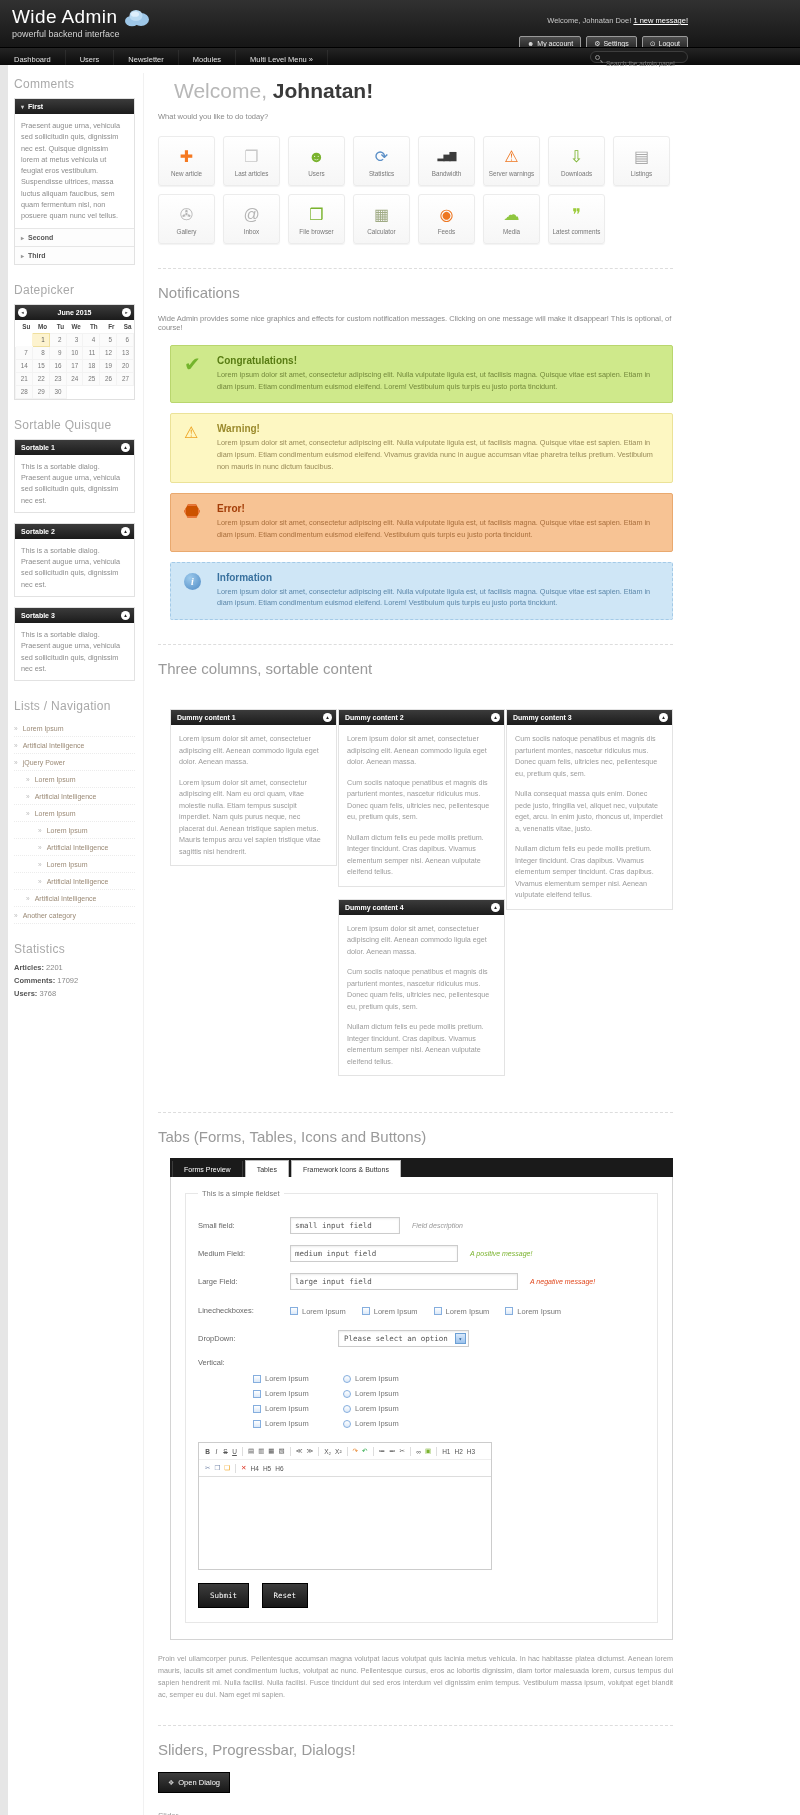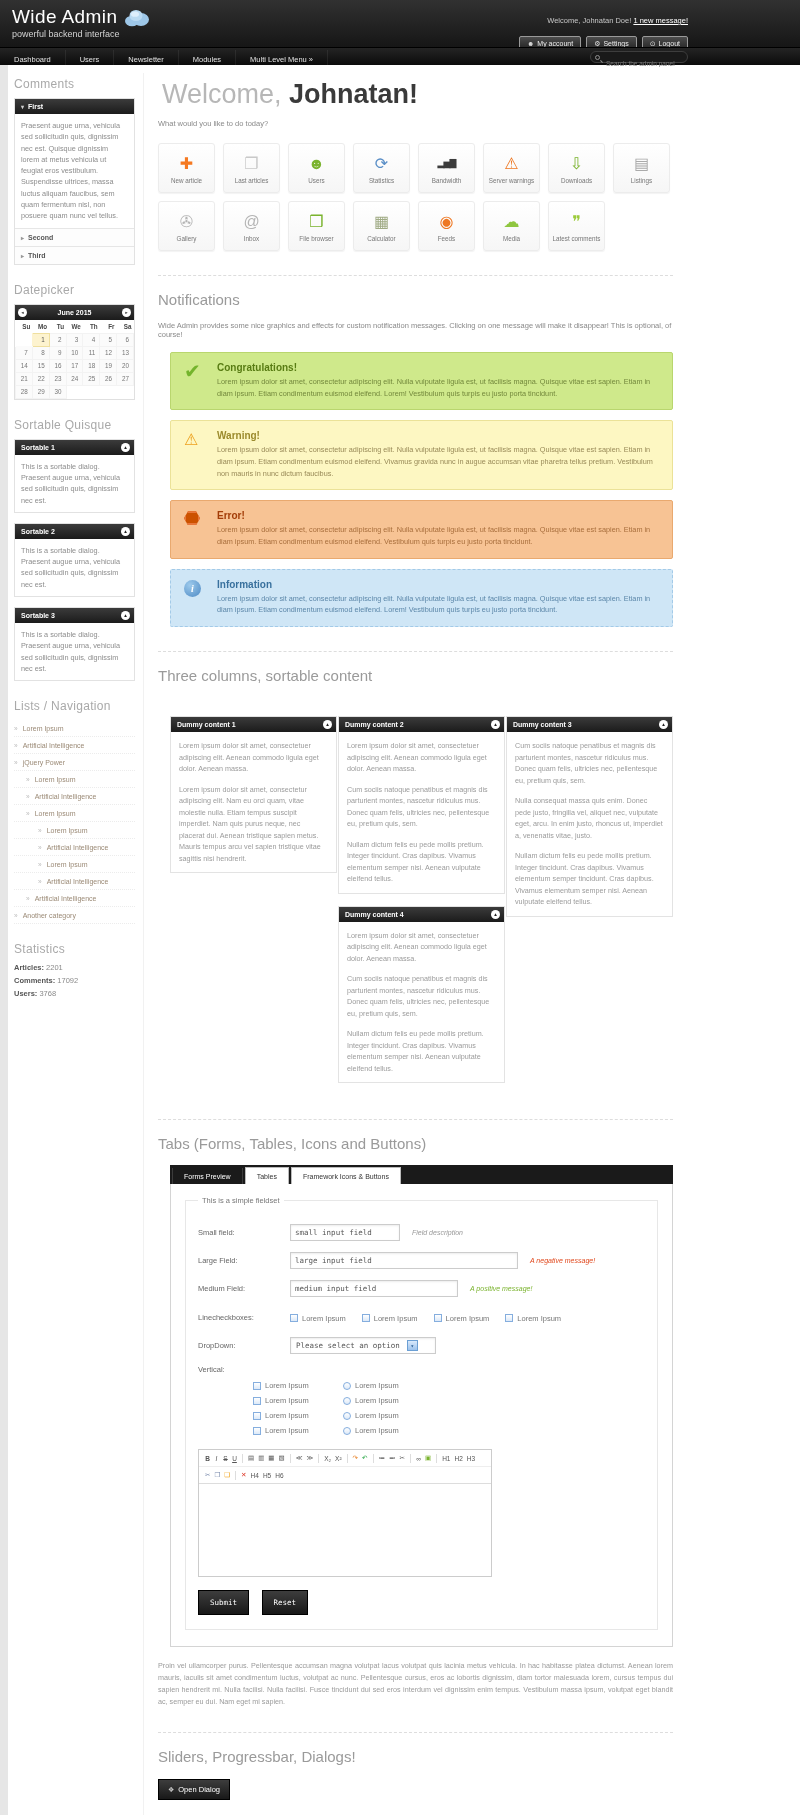--- a/index.html
+++ b/index.html
@@ -67,21 +67,21 @@
   .sort-dialog { margin-bottom:10px; }
 
   .nl-item { display:flex; align-items:center; font-size:7px; color:#9b8a76; padding:4.5px 0;
              border-bottom:1px dotted #ececec; }
   .nl-item .arrow { color:#bbb; margin-right:5px; font-size:6.5px; }
 
   .stats-row { font-size:7.5px; color:#8a8a8a; margin:4px 0; }
   .stats-label { font-weight:bold; color:#555; }
 
   
-  .welcome { font-size:27px; font-weight:400; color:#b7b7b7; margin:6px 4px 9px; }
+  .welcome { font-size:21px; font-weight:400; color:#b7b7b7; margin:6px 16px 9px; }
   .welcome .name { color:#3a3a3a; font-weight:bold; }
   .sub { font-size:7.5px; color:#8a8a8a; margin-bottom:15px; }
 
   .shortcuts { display:grid; grid-template-columns:repeat(8,57px); gap:8px; }
   .sc { border:1px solid #ececec; border-radius:3px; background:linear-gradient(#fff,#f6f6f6); height:50px;
         display:flex; flex-direction:column; align-items:center; justify-content:center;
         box-shadow:0 1px 1px rgba(0,0,0,.05); }
   .sc-icon { font-size:16px; height:23px; line-height:23px; }
   .sc-icon.multi { font-size:9px; letter-spacing:-1px; }
   .sc-label { font-size:6.3px; color:#777; margin-top:2px; text-align:center; }
@@ -131,21 +131,21 @@
   .w-small { width:110px; } .w-medium { width:168px; } .w-large { width:228px; }
   .fnote { font-size:7px; font-style:italic; margin-left:12px; }
   .n-desc { color:#999; } .n-pos { color:#7ab32e; } .n-neg { color:#e0481d; }
   .cbx { width:8px; height:8px; border:1px solid #85aede; background:linear-gradient(#fff,#dce9f8);
          display:inline-block; vertical-align:-1px; margin-right:4px; flex:0 0 auto; }
   .rdo { width:8px; height:8px; border:1px solid #85aede; background:linear-gradient(#fff,#dce9f8);
          border-radius:50%; display:inline-block; vertical-align:-1px; margin-right:4px; flex:0 0 auto; }
   .opt { font-size:7.5px; color:#777; margin-right:16px; display:inline-flex; align-items:center; }
   .vert-grid { display:grid; grid-template-columns:90px 90px; row-gap:6px; margin:7px 0 2px 55px; }
   .dd { display:inline-flex; align-items:center; border:1px solid #ccc; font-family:"DejaVu Sans Mono",monospace;
-        font-size:7.5px; color:#555; padding:2px 17px 2px 5px; box-shadow:inset 0 1px 2px rgba(0,0,0,.08); }
+        font-size:7.5px; color:#555; padding:2px 2px 2px 5px; box-shadow:inset 0 1px 2px rgba(0,0,0,.08);margin-left:48px; }
   .dd-arrow { width:11px; height:11px; margin-left:7px; background:linear-gradient(#d9e9fb,#9cc2ec);
               border:1px solid #6b9fd4; color:#2a5f96; font-size:6px; line-height:10px; text-align:center; }
 
   .editor { width:294px; border:1px solid #ccc; margin-top:14px; }
   .toolbar { padding:3px 4px; display:flex; flex-wrap:wrap; align-items:center; row-gap:2px; }
   .toolbar.r1 { border-bottom:1px solid #eee; }
   .toolbar.r2 { border-bottom:1px solid #ddd; }
   .tb { font-size:6.5px; color:#555; padding:1px 2px; min-width:9px; text-align:center; }
   .tb.b { font-weight:bold; } .tb.i { font-style:italic; } .tb.s { text-decoration:line-through; }
   .tb.u { text-decoration:underline; }
@@ -509,28 +509,28 @@
       <div class="tab-panel" data-interactable="false">
         <fieldset data-interactable="false">
           <legend data-interactable="false">This is a simple fieldset</legend>
 
           <div class="frow">
             <span class="flabel" data-interactable="false">Small field:</span>
             <input class="txt w-small" type="text" data-interactable="true" value="small input field" style="">
             <span class="fnote n-desc" data-interactable="false">Field description</span>
           </div>
           <div class="frow">
+            <span class="flabel" data-interactable="false">Medium Field:</span>
+            <input class="txt w-medium" type="text" data-interactable="true" value="medium input field" style="">
+            <span class="fnote n-pos" data-interactable="false">A positive message!</span>
+          </div>
+          <div class="frow">
             <span class="flabel" data-interactable="false">Large Field:</span>
             <input class="txt w-large" type="text" data-interactable="true" value="large input field" style="">
             <span class="fnote n-neg" data-interactable="false">A negative message!</span>
-          </div>
-          <div class="frow">
-            <span class="flabel" data-interactable="false">Medium Field:</span>
-            <input class="txt w-medium" type="text" data-interactable="true" value="medium input field" style="">
-            <span class="fnote n-pos" data-interactable="false">A positive message!</span>
           </div>
 
           <div class="frow">
             <span class="flabel" data-interactable="false">Linecheckboxes:</span>
             <span id="line-checks" data-interactable="false"><span class="opt" data-interactable="true">
                   <span class="cbx" data-interactable="true"></span>
                   <span data-interactable="false">Lorem Ipsum</span>
                 </span><span class="opt" data-interactable="true">
                   <span class="cbx" data-interactable="true"></span>
                   <span data-interactable="false">Lorem Ipsum</span>

